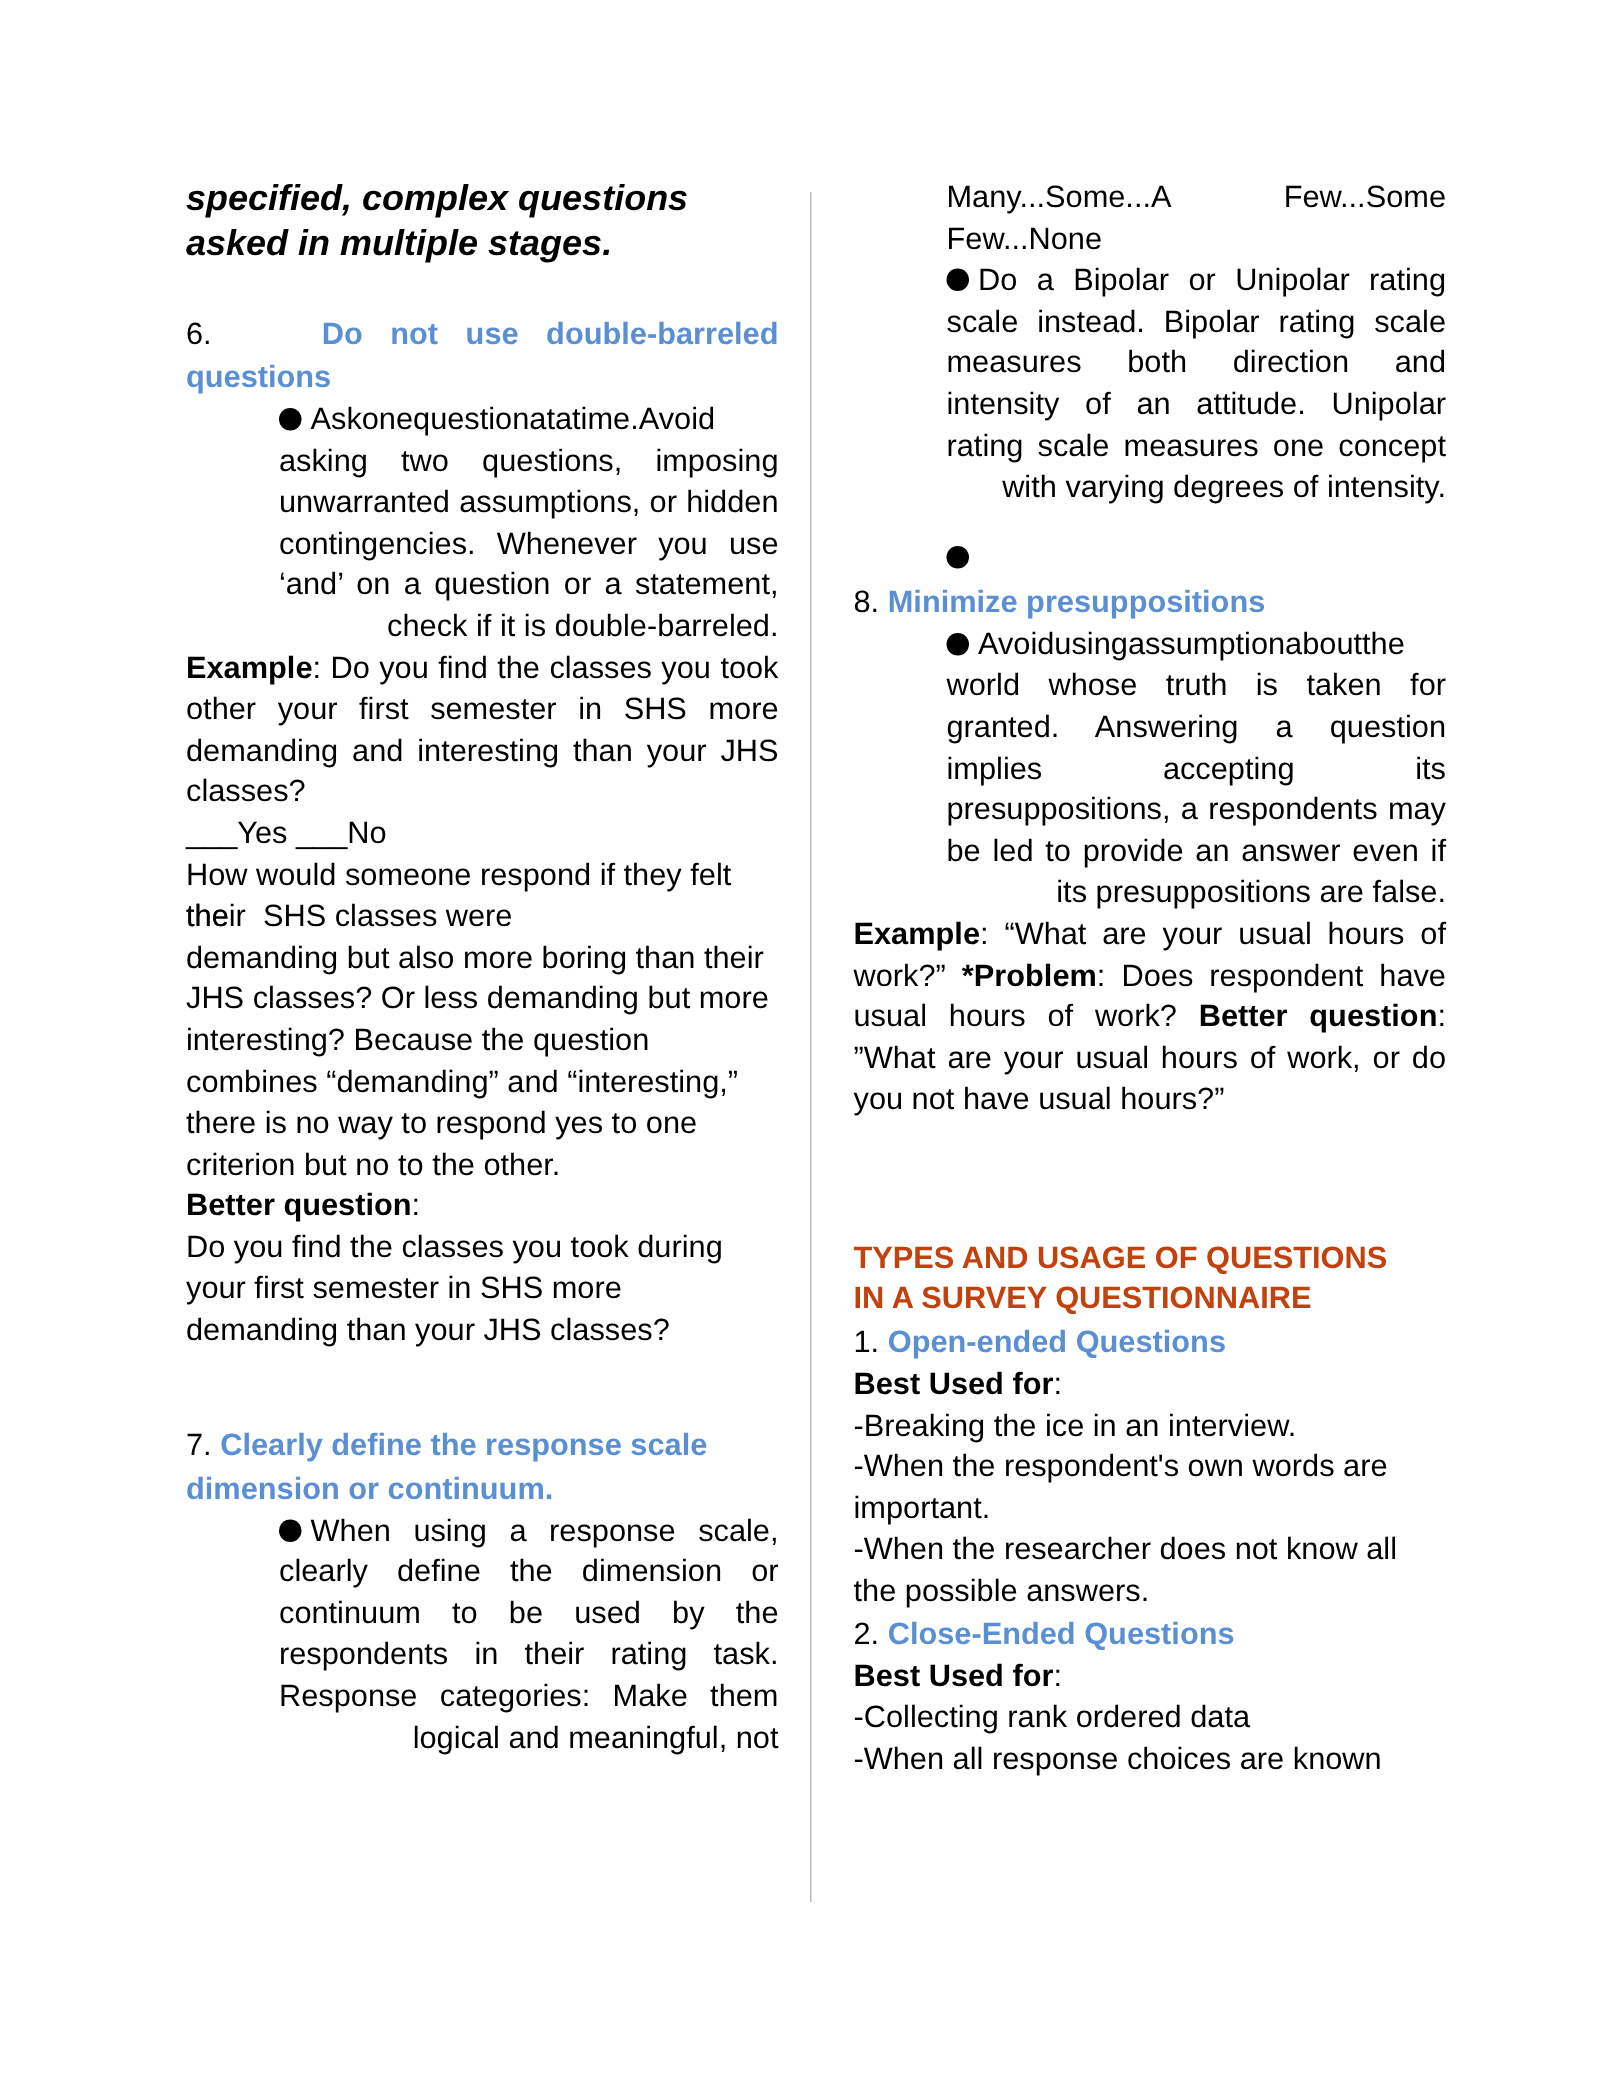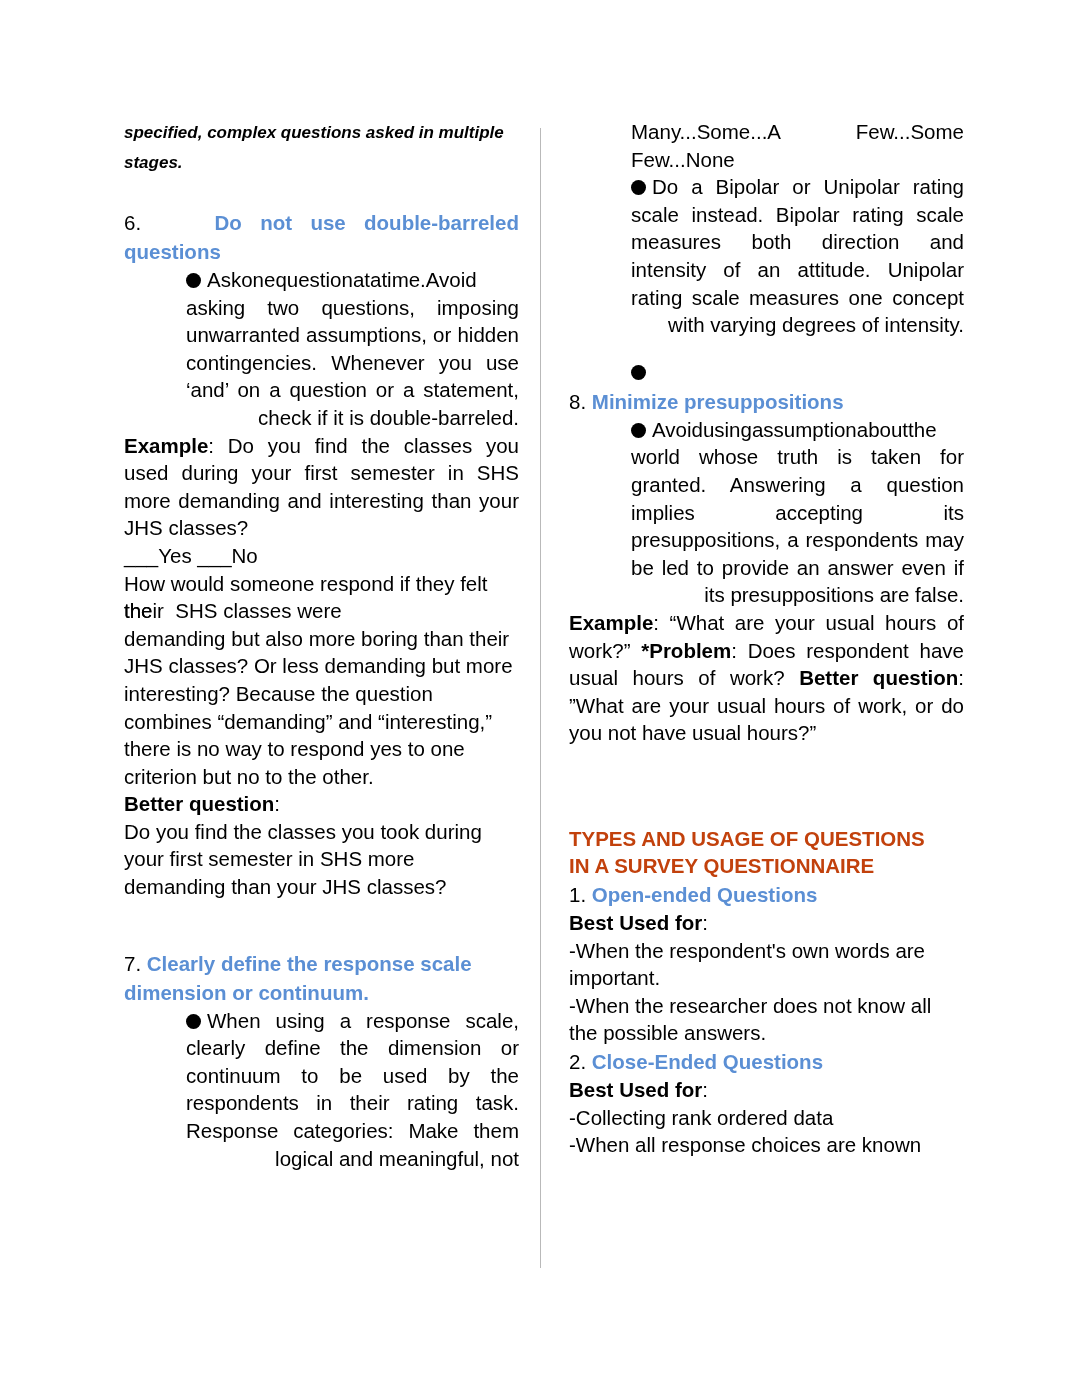--- a/index.html
+++ b/index.html
@@ -46,21 +46,21 @@
     width: 1px;
     height: 1140px;
     background: #b9b9b9;
   }
 
   p { margin: 0; }
 
   .ital-head {
     font-style: italic;
     font-weight: bold;
-    font-size: 17px;
+    font-size: 24px;
     line-height: 30px;
   }
 
   .spacer-sm { height: 18px; }
   .spacer-md { height: 30px; }
   .spacer-lg { height: 48px; }
   .spacer-xl { height: 78px; }
 
   .numhead {
     font-weight: bold;
@@ -136,21 +136,21 @@
       <p class="numhead jst-all">
         <span class="num">6.</span>
         <span>&nbsp;&nbsp;&nbsp;</span><span class="blue-head">Do    not use double-barreled questions</span>
       </p>
 
       <p class="bullet-block">
         <span class="dot"></span><span>Askonequestionatatime.Avoid asking two questions, imposing unwarranted assumptions, or hidden contingencies. Whenever you use ‘and’ on a question or a statement, check if it is double-barreled.</span>
       </p>
 
       <p class="jst">
-        <b>Example</b><span>: Do you find the classes you used during your first semester in SHS more demanding and interesting than your JHS classes?</span>
+        <b>Example</b><span>: Do you find the classes you took other your first semester in SHS more demanding and interesting than your JHS classes?</span>
       </p>
 
       <p>
         <span class="ul-blank">___Yes ___No</span>
       </p>
 
 
       <p>How would someone respond if they felt</p>
 
       <p>
@@ -212,20 +212,21 @@
       <p class="blue-head-dark">TYPES AND USAGE OF QUESTIONS</p>
       <p class="blue-head-dark">IN A SURVEY QUESTIONNAIRE</p>
 
       <p class="numhead">
         <span class="num">1.</span>
         <span class="blue-head">Open-ended Questions</span>
       </p>
       <p>
         <b>Best Used for</b><span>:</span>
       </p>
+      <p>-Breaking the ice in an interview.</p>
       <p>-When the respondent's own words are important.</p>
       <p>-When the researcher does not know all the possible answers.</p>
 
       <p class="numhead">
         <span class="num">2.</span>
         <span class="blue-head">Close-Ended Questions</span>
       </p>
       <p>
         <b>Best Used for</b><span>:</span>
       </p>

